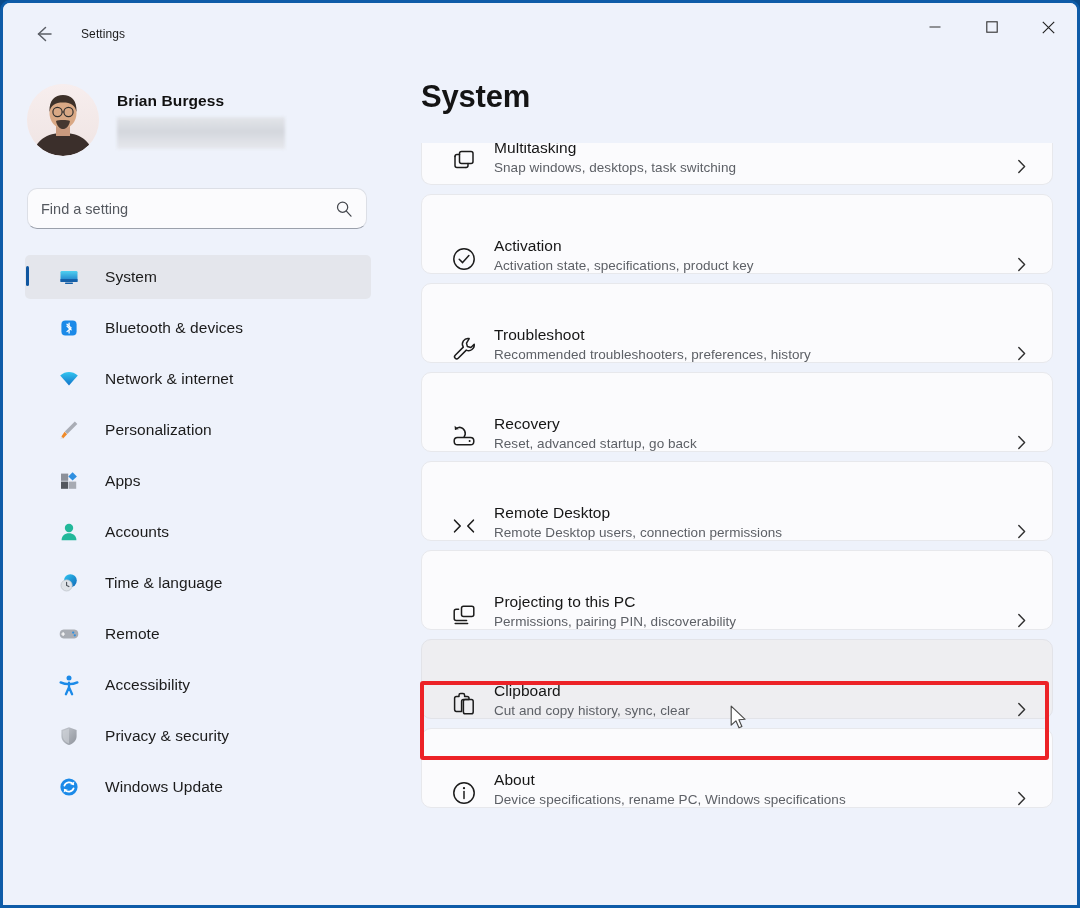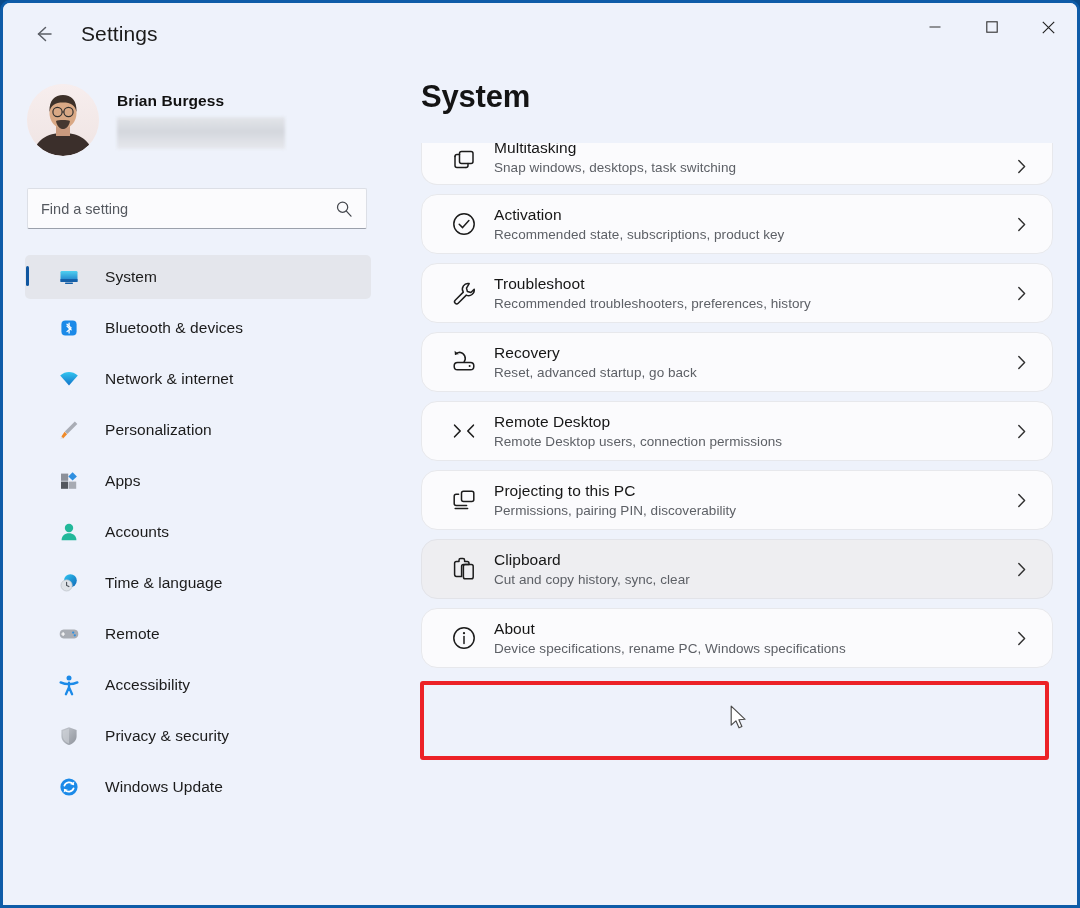--- a/index.html
+++ b/index.html
@@ -35,21 +35,21 @@
   }
   #back-btn {
     width: 44px; height: 36px;
     margin-left: 18px;
     display: flex; align-items: center; justify-content: center;
     border-radius: 5px;
   }
   #back-btn svg { display: block; }
   #app-title {
     margin-left: 16px;
-    font-size: 21px;
+    font-size: 12px;
     color: #1b1b1b;
     letter-spacing: 0.1px;
   }
   #win-controls {
     margin-left: auto;
     display: flex;
     height: 62px;
   }
   .wc {
     width: 57px; height: 48px;
@@ -99,21 +99,21 @@
   }
 
   
   #search-box {
     position: absolute;
     left: 24px; top: 123px;
     width: 340px; height: 41px;
     background: #fbfbfd;
     border: 1px solid #dcdfe6;
     border-bottom: 1.6px solid #9ba0ab;
-    border-radius: 2px;
+    border-radius: 10px;
     display: flex; align-items: center;
     padding: 0 13px;
   }
   #search-input {
     flex: 1;
     border: none; outline: none; background: transparent;
     font-family: "Liberation Sans", sans-serif;
     font-size: 14.5px;
     color: #444;
   }
@@ -177,27 +177,27 @@
   #cards {
     position: absolute;
     left: 26px; top: 78px;
     width: 632px;
     height: 768px;
     overflow: hidden;
   }
   .card {
     position: relative;
     width: 632px;
-    height: 60px;
+    height: 80px;
     background: #fbfbfd;
     border: 1px solid #e7e8ec;
-    border-radius: 16px;
+    border-radius: 10px;
     margin-bottom: 9px;
     display: flex;
-    align-items: center;
+    align-items: flex-end;
   }
   .card.first-clipped {
     height: 61px;
     margin-top: -19px;
     align-items: flex-end;
     padding-bottom: 9px;
     border-top-left-radius: 0;
     border-top-right-radius: 0;
     border-top: none;
   }
@@ -520,21 +520,21 @@
 
       <div class="card">
         <span class="card-icon">
           <svg width="28" height="28" viewBox="0 0 28 28">
             <circle cx="14" cy="14" r="10.2" fill="none" stroke="#1c1c1c" stroke-width="1.5"></circle>
             <path d="M9.2 14.2 L12.6 17.6 L18.9 10.6" fill="none" stroke="#1c1c1c" stroke-width="1.5" stroke-linecap="round" stroke-linejoin="round"></path>
           </svg>
         </span>
         <span class="card-text">
           <span class="card-title">Activation</span>
-          <span class="card-sub">Recommended state, subscriptions, product key</span>
+          <span class="card-sub">Activation state, specifications, product key</span>
         </span>
         <span class="card-chevron">
           <svg width="17" height="17" viewBox="0 0 17 17">
             <path d="M5.8 2.6 L11.6 8.5 L5.8 14.4" fill="none" stroke="#303030" stroke-width="1.45" stroke-linecap="round" stroke-linejoin="round"></path>
           </svg>
         </span>
       </div>
 
       <div class="card">
         <span class="card-icon">

